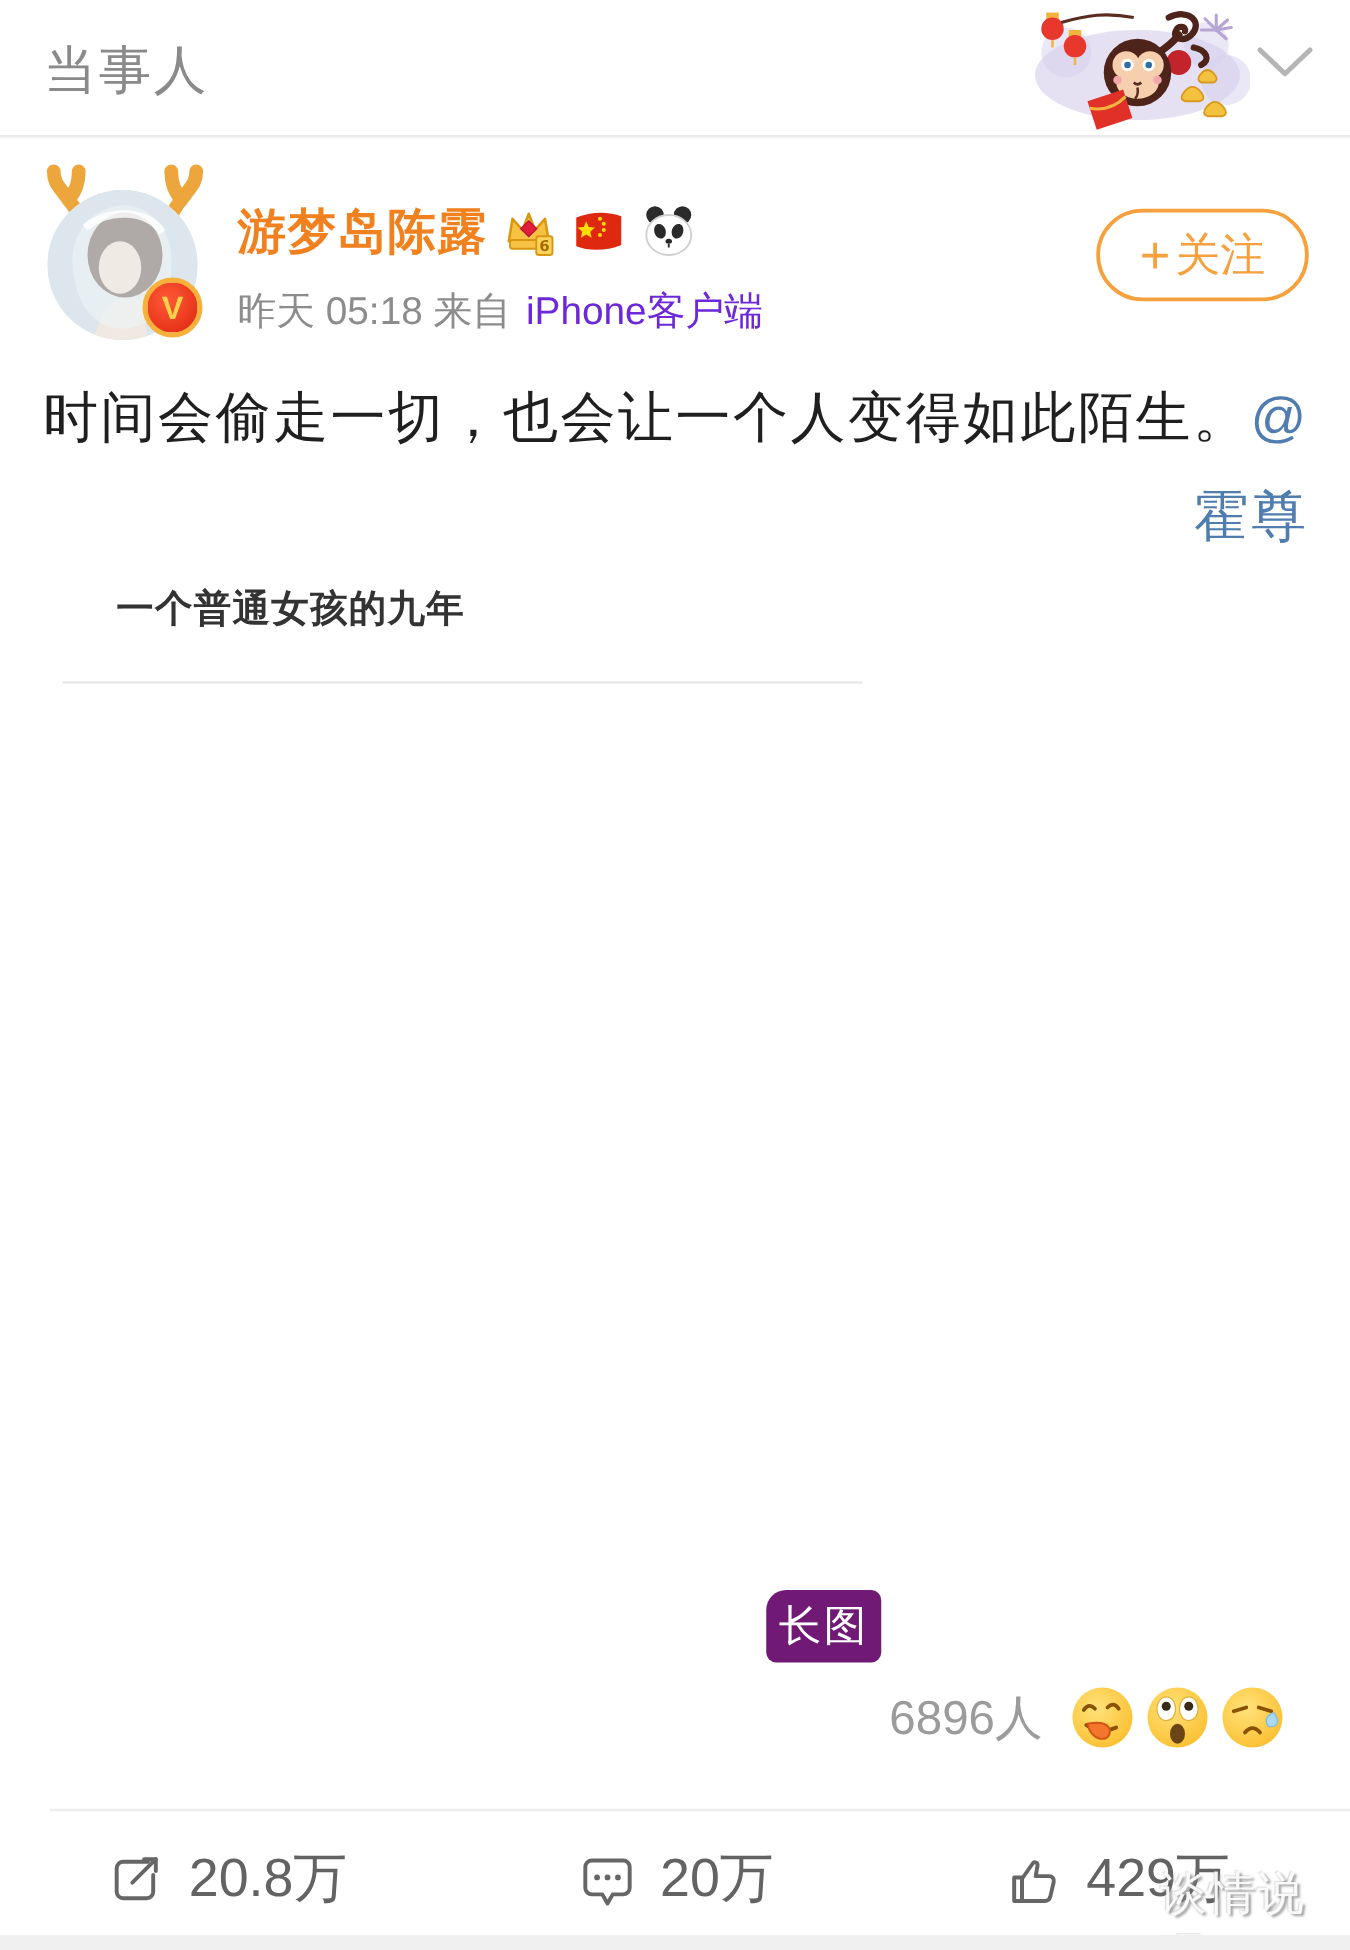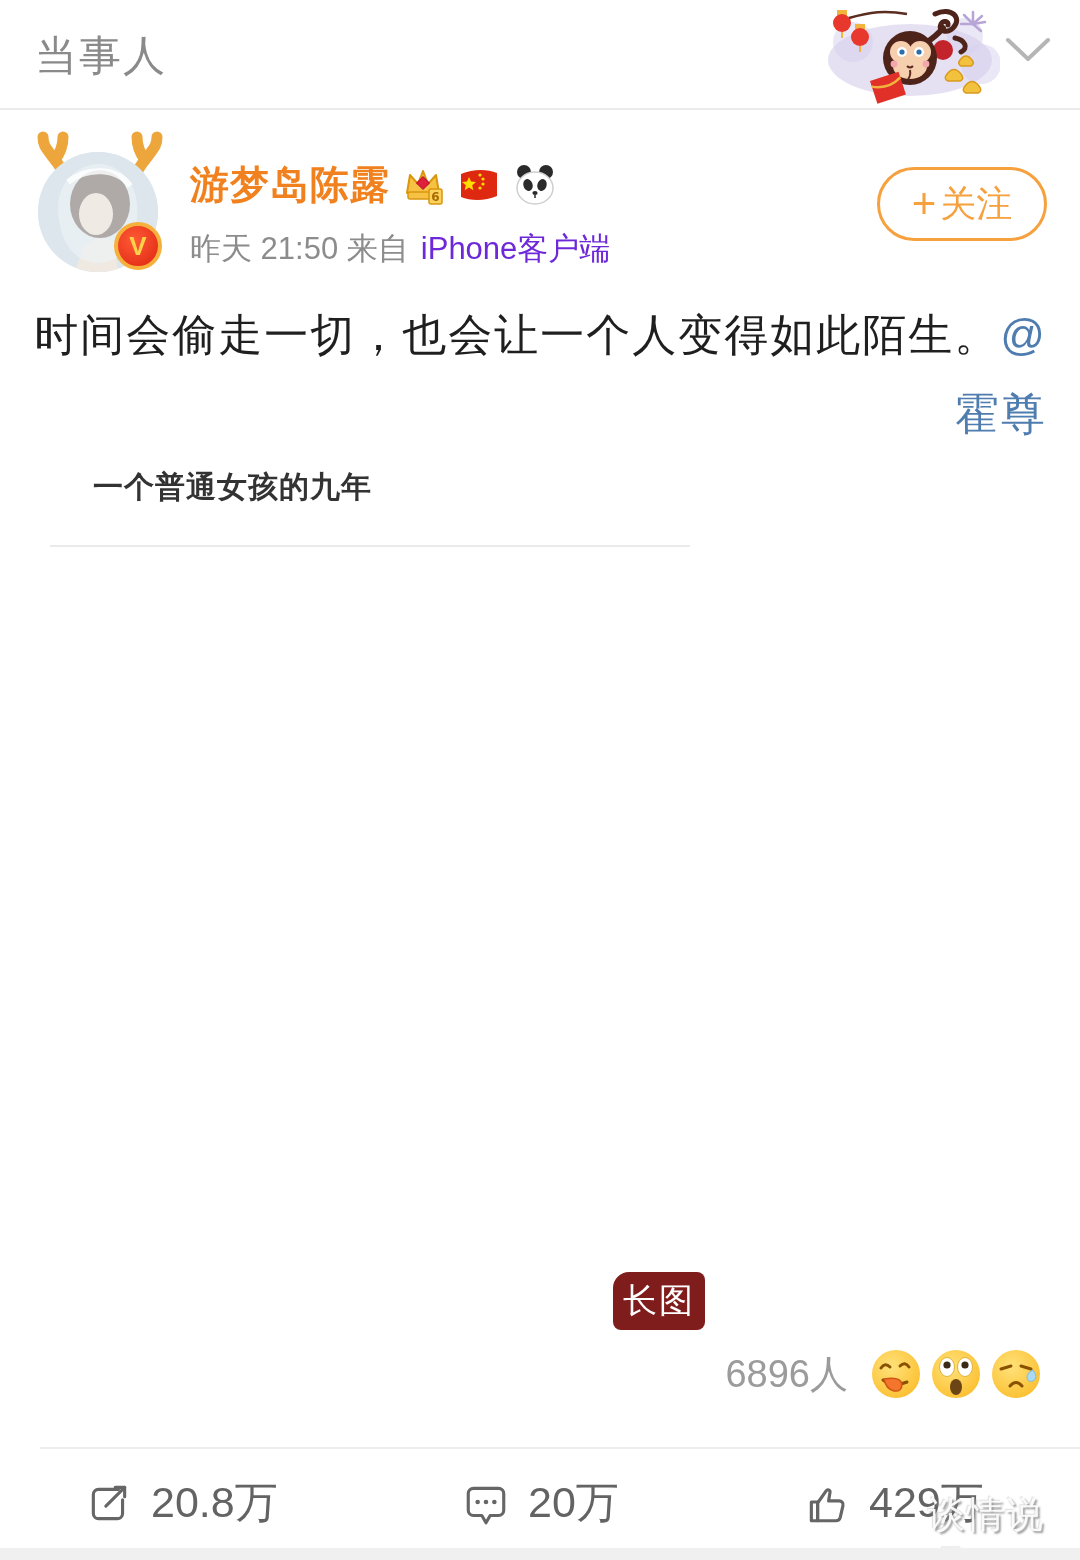--- a/index.html
+++ b/index.html
@@ -36,26 +36,26 @@
           line-height:79px;color:#1f1f1f;word-break:break-all;text-align:right;}
   .post-text .mention{color:#507daf;}
 
   
   .long-image{position:absolute;left:50px;top:455px;width:640px;height:888px;background:#fff;}
   .li-title{position:absolute;left:43px;top:12px;font-size:30px;font-weight:bold;color:#333;letter-spacing:1px;}
   .li-divider{position:absolute;left:0;top:90px;width:640px;height:2px;background:#eaeaea;}
   .li-text{position:absolute;left:43px;top:98px;width:568px;}
   .li-text p{margin:0 0 56px 0;font-size:25px;line-height:67px;color:#414141;
           letter-spacing:0.3px;word-break:break-all;}
-  .li-badge{position:absolute;left:563px;top:817px;width:92px;height:58px;background:#7f1d1d;
+  .li-badge{position:absolute;left:563px;top:817px;width:92px;height:58px;background:#701a75;
           border-radius:16px 8px 8px 8px;color:#fff;font-size:34px;display:flex;
           align-items:center;justify-content:center;letter-spacing:2px;}
 
   
-  .reactions{position:absolute;right:38px;top:1348px;display:flex;align-items:center;gap:8px;}
+  .reactions{position:absolute;right:52px;top:1348px;display:flex;align-items:center;gap:8px;}
   .reaction-count{font-size:38px;color:#9b9b9b;margin-right:14px;}
   .emoji{width:52px;height:52px;}
 
   
   .bottom-divider{position:absolute;left:40px;top:1447px;width:1040px;height:2px;background:#ededed;}
   .stat-group{position:absolute;top:1474px;display:flex;align-items:center;gap:18px;cursor:pointer;}
   .stat-group .num{font-size:43px;color:#636363;}
   .g-share{left:85px;}
   .g-comment{left:462px;}
   .g-like{left:803px;}
@@ -187,21 +187,21 @@
         <circle cx="34" cy="10" r="7" fill="#2a2a2a"></circle>
       <ellipse cx="23" cy="26" rx="18" ry="16" fill="#fff" stroke="#cfcfcf" stroke-width="1.5"></ellipse>
       <ellipse cx="16" cy="23" rx="4.6" ry="6" transform="rotate(-18 16 23)" fill="#2a2a2a"></ellipse>
       <ellipse cx="30" cy="23" rx="4.6" ry="6" transform="rotate(18 30 23)" fill="#2a2a2a"></ellipse>
       <ellipse cx="23" cy="31" rx="2.6" ry="2" fill="#2a2a2a"></ellipse>
       <path d="M23 33 v3" stroke="#2a2a2a" stroke-width="1.5"></path>
     </svg>
   </div>
 
   <div class="meta-row">
-    <span>昨天 21:50 来自</span><span class="src">iPhone客户端</span>
+    <span>昨天 05:18 来自</span><span class="src">iPhone客户端</span>
   </div>
 
   <div class="follow-btn">
     <span class="plus">+</span>
     <span>关注</span>
   </div>
 
   <div class="post-text"><span>时间会偷走一切，也会让一个人变得如此陌生。</span><span class="mention">@霍尊</span></div>
 
   <div class="long-image">

